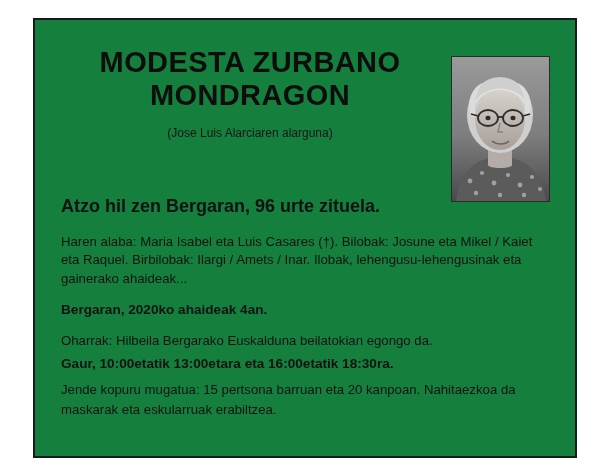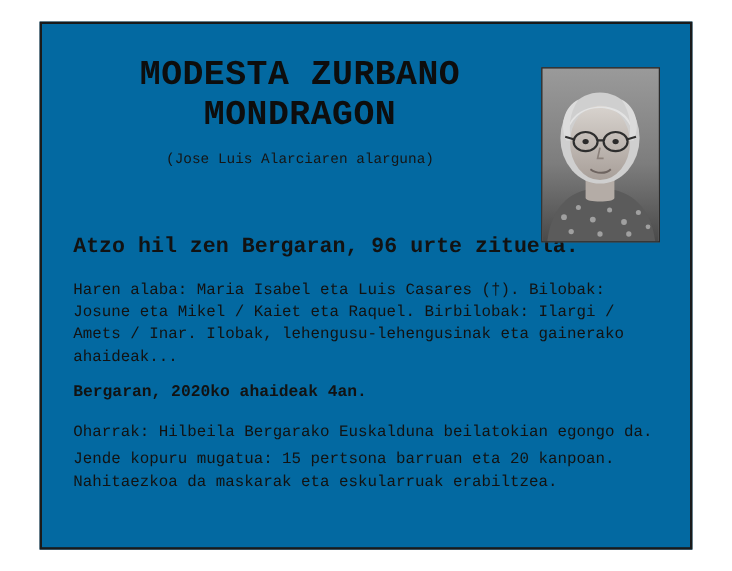--- a/index.html
+++ b/index.html
@@ -14,23 +14,22 @@
     color: #111111;
     overflow: hidden;
   }
   .notice-frame {
     position: absolute;
     left: 33px;
     top: 18px;
     width: 544px;
     height: 440px;
     border: 2px solid #1a1a1a;
-    background: #0369a1;
+    background: #15803d;
     box-sizing: border-box;
-    font-family: Liberation Mono, monospace;
   }
   .inner {
     position: relative;
     width: 100%;
     height: 100%;
     padding: 18px 26px 10px 26px;
     box-sizing: border-box;
   }
   
   .header {
@@ -167,18 +166,19 @@
 
       <p class="lead">Atzo hil zen Bergaran, 96 urte zituela.</p>
 
       <p>Haren alaba: Maria Isabel eta Luis Casares (†). Bilobak: Josune eta Mikel / Kaiet eta Raquel. Birbilobak: Ilargi / Amets / Inar. Ilobak, lehengusu-lehengusinak eta gainerako ahaideak...</p>
 
 
       <p class="p-place">Bergaran, 2020ko ahaideak 4an.</p>
 
       <p class="p-note1">Oharrak: Hilbeila Bergarako Euskalduna beilatokian egongo da.</p>
 
+      <p class="p-hours">Gaur, 10:00etatik 13:00etara eta 16:00etatik 18:30ra.</p>
 
       <p class="p-limit">Jende kopuru mugatua: 15 pertsona barruan eta 20 kanpoan. Nahitaezkoa da maskarak eta eskularruak erabiltzea.</p>
     </div>
 
   </div>
 </div>
 
 </body></html>

